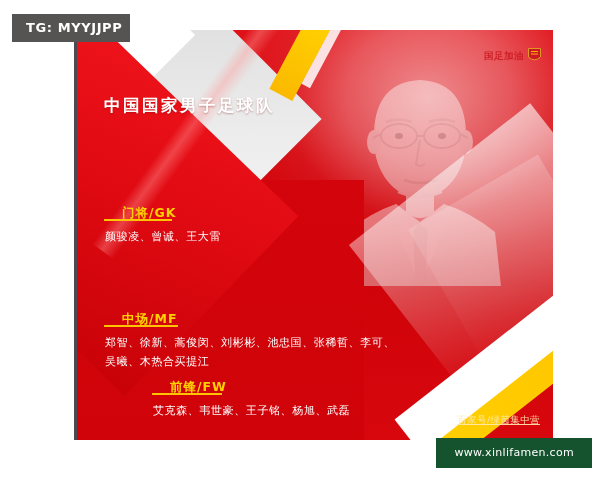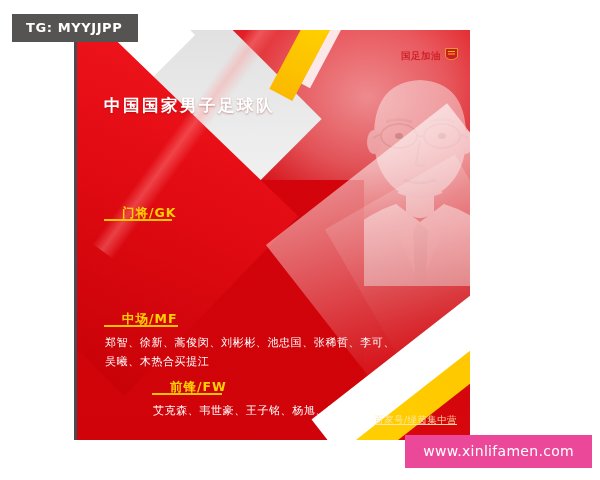--- a/index.html
+++ b/index.html
@@ -18,47 +18,47 @@
   
   .tg-badge {
     position: absolute;
     left: 12px;
     top: 14px;
     background: #555452;
     color: #ffffff;
     font-size: 13px;
     font-weight: bold;
     letter-spacing: 0.6px;
-    padding: 7px 16px 8px 14px;
+    padding: 7px 8px 8px 14px;
     z-index: 60;
     line-height: 1;
     white-space: nowrap;
   }
 
   
   .site-watermark {
     position: absolute;
     right: 8px;
     bottom: 12px;
-    background: #ec4899;
-    color: #ffffff;
-    font-size: 14px;
+    background: #14532d;
+    color: #ffffff;
+    font-size: 11px;
     letter-spacing: 0.3px;
     padding: 9px 18px 10px 18px;
     z-index: 60;
     line-height: 1;
     white-space: nowrap;
   }
 
   
   .poster {
     position: absolute;
     left: 74px;
     top: 30px;
-    width: 396px;
+    width: 479px;
     height: 410px;
     overflow: hidden;
     background: #d9070f;
     z-index: 10;
   }
 
   
   .poster-edge {
     position: absolute;
     left: 0; top: 0;
@@ -413,20 +413,21 @@
     </svg>
   </div>
 
   <div class="content">
 
     <div class="team-name">中国国家男子足球队</div>
 
     <div class="group g-gk">
       <div class="group-head">门将/GK</div>
       <div class="group-rule"></div>
+      <div class="group-players">颜骏凌、曾诚、王大雷</div>
     </div>
 
 
     <div class="group g-mf">
       <div class="group-head">中场/MF</div>
       <div class="group-rule"></div>
       <div class="group-players">郑智、徐新、蒿俊闵、刘彬彬、池忠国、张稀哲、李可、</div>
       <div class="group-players" style="margin-top:4px;">吴曦、木热合买提江</div>
     </div>
 

